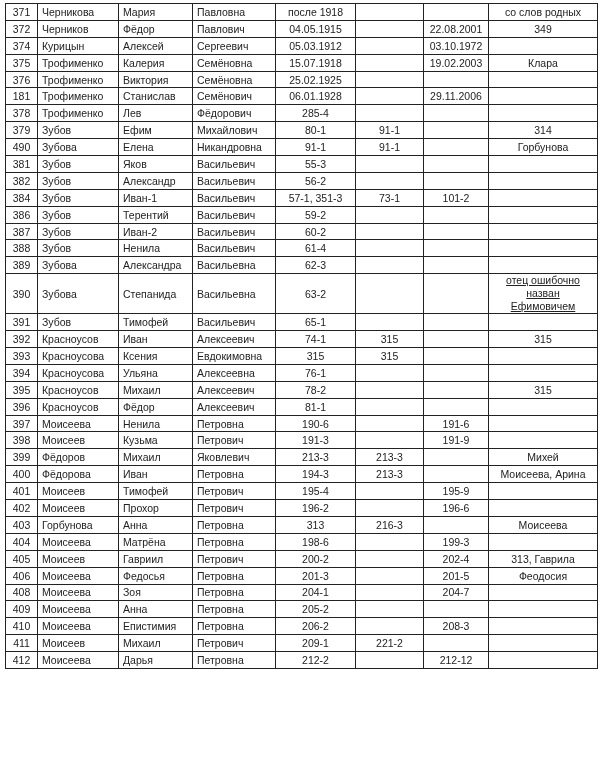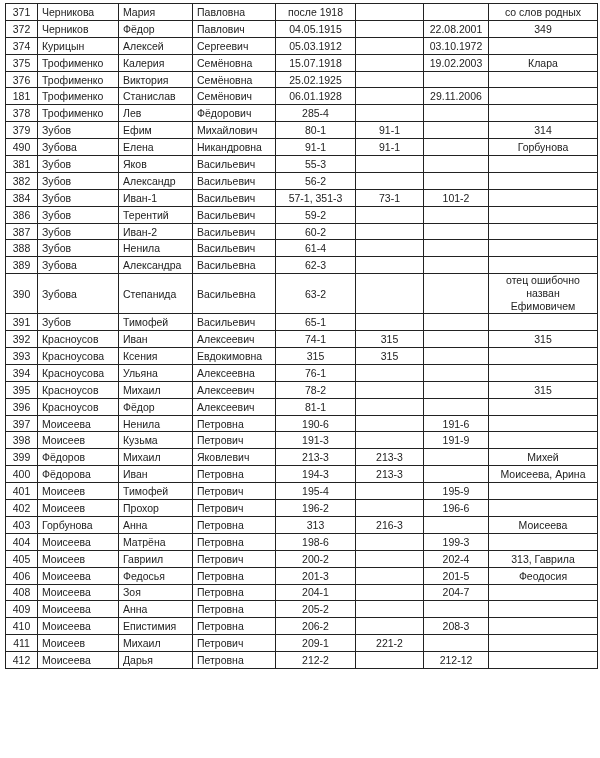--- a/index.html
+++ b/index.html
@@ -2,21 +2,21 @@
 <html><head>
 <meta charset="utf-8">
 <style>
   html,body{margin:0;padding:0;background:#fff;}
   body{width:600px;height:758px;overflow:hidden;font-family:"Liberation Sans","DejaVu Sans",sans-serif;}
   table{position:absolute;left:5px;top:3px;border-collapse:collapse;table-layout:fixed;width:592px;}
   td{border:1.5px solid #222;font-size:10.5px;color:#222;height:15.9px;padding:0 4px;white-space:nowrap;overflow:hidden;line-height:12px;}
   td.c{text-align:center;}
   td.n{text-align:center;padding:0 2px;margin-top:8px;}
   tr.tall td{height:33.5px;}
-  td.wrap{white-space:normal;line-height:13px;}
+  td.wrap{white-space:normal;line-height:13px;text-decoration:underline;}
 </style>
 </head>
 <body>
 
 <table>
   <colgroup>
     <col style="width:32px">
       <col style="width:81px">
       <col style="width:74px">
       <col style="width:83px">

